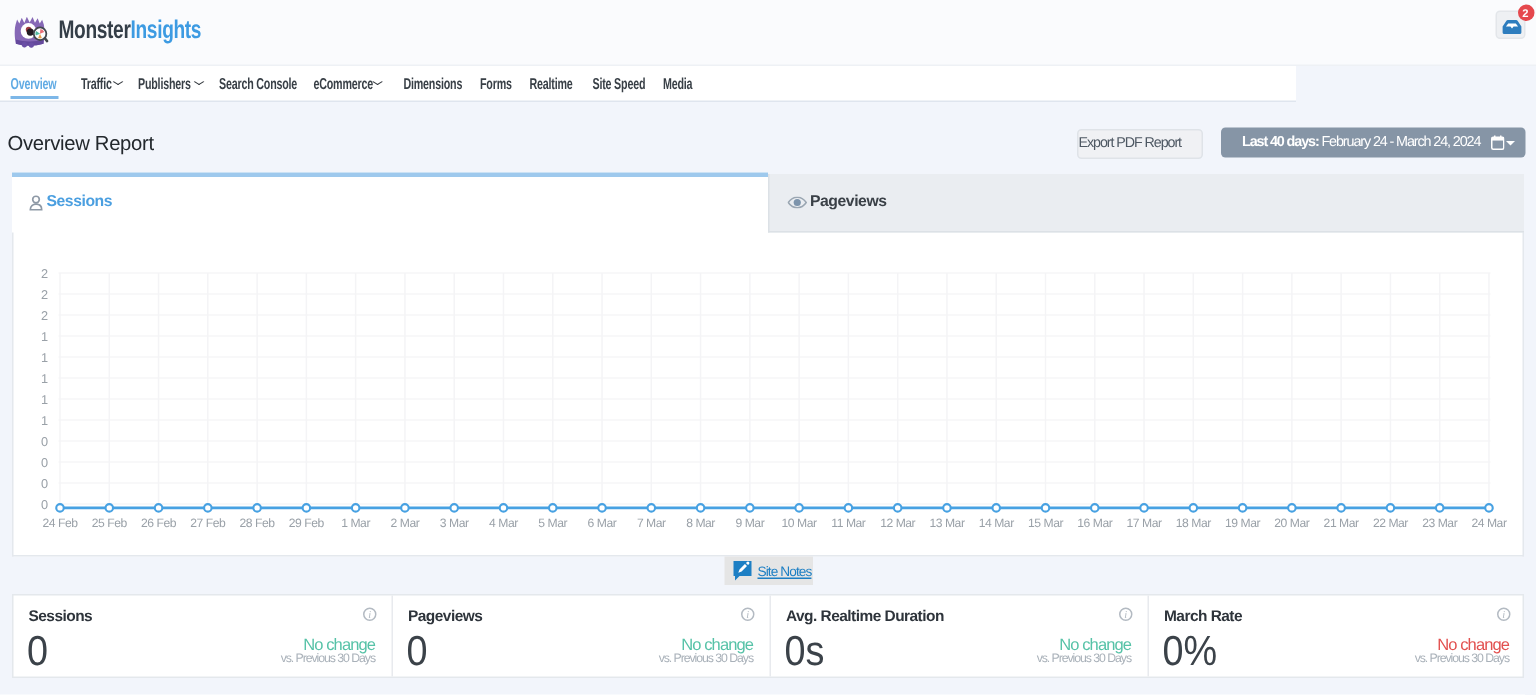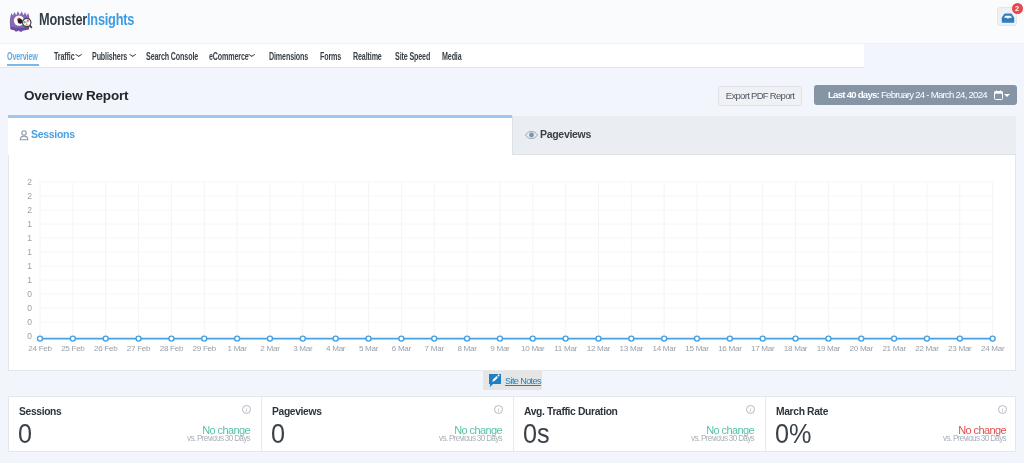--- a/index.html
+++ b/index.html
@@ -12,22 +12,22 @@
 .brand b{color:#3d9be2}
 .notif{position:absolute;left:997px;top:7px;width:20px;height:19px;background:#eef0f3;border:1px solid #e3e6ea;border-radius:3px}
 .badge{position:absolute;left:1011.5px;top:2.5px;width:11px;height:11px;background:#e5484d;border-radius:50%;color:#fff;font-size:7.5px;font-weight:bold;text-align:center;line-height:11px}
 
 .nav{position:absolute;left:0;top:44px;width:864px;height:24px;background:#fff;border-bottom:1px solid #dfe5ee}
 .nav a{position:absolute;top:6px;font-size:10.5px;letter-spacing:-.2px;color:#383f46;text-decoration:none;white-space:nowrap;font-weight:bold;transform:scaleX(.68);transform-origin:0 0}
 .nav a.on{color:#61abe4}
 .navul{position:absolute;left:7px;top:19.5px;width:32px;height:2px;background:#7db7e8}
 .car{position:absolute;width:5.4px;height:5.4px;border-right:1.9px solid #33383e;border-bottom:1.9px solid #33383e;transform:scale(1,.62) rotate(45deg);top:7.5px}
 
-.h1{position:absolute;left:24px;top:88px;font-size:13.5px;font-weight:bold;letter-spacing:-.2px;color:#23282d}
-.btn-exp{position:absolute;left:718px;top:86px;width:84px;height:20px;background:#f0f1f4;border:1px solid #dfe3e8;border-radius:3px;font-size:9.5px;letter-spacing:-.7px;color:#4e5863;text-align:center;line-height:18px}
+.h1{position:absolute;left:5px;top:88px;font-size:13.5px;font-weight:normal;letter-spacing:-.2px;color:#23282d}
+.btn-exp{position:absolute;left:718px;top:86px;width:84px;height:20px;background:#f0f1f4;border:1px solid #dfe3e8;border-radius:3px;font-size:9.5px;letter-spacing:-.7px;color:#4e5863;text-align:left;line-height:18px}
 .btn-date{position:absolute;left:814px;top:85px;width:203px;height:20px;background:#8695a6;border-radius:3px;color:#fff;font-size:9.6px;letter-spacing:-.75px;line-height:20px;text-align:left;padding-left:14px;white-space:nowrap}
 
 .card{position:absolute;left:8px;top:116px;width:1008px;height:255px;background:#fff;border:1px solid #e4e8ed;border-top:none}
 .tabS{position:absolute;left:8px;top:115px;width:504px;height:40px;background:#fff;border-top:3px solid #9ec9ed;font-weight:bold}
 .tabP{position:absolute;left:512px;top:116px;width:504px;height:39px;background:#eaedf1;border-bottom:1px solid #dce1e6;border-left:1px solid #dce1e6;font-weight:bold}
 .tabS span{position:absolute;left:23px;top:10px;font-size:10.5px;letter-spacing:-.3px;color:#4b9fe0}
 .tabP span{position:absolute;left:27px;top:12px;font-size:10.5px;letter-spacing:-.3px;color:#3a4047}
 
 .sn{position:absolute;left:483px;top:371px;width:59px;height:19px;background:#e5e5e5}
 .sn .txt{position:absolute;left:22px;top:4.5px;font-size:9.1px;letter-spacing:-.6px;color:#1d7fc4;text-decoration:underline;white-space:nowrap}
@@ -240,21 +240,21 @@
       <div class="vs">vs. Previous 30 Days</div>
     </div>
   <div class="cell" style="left:252px">
       <div class="t">Pageviews</div>
       <div class="info">i</div>
       <div class="v">0</div>
       <div class="nc">No change</div>
       <div class="vs">vs. Previous 30 Days</div>
     </div>
   <div class="cell" style="left:504px">
-      <div class="t">Avg. Traffic Duration</div>
+      <div class="t">Avg. Realtime Duration</div>
       <div class="info">i</div>
       <div class="v">0s</div>
       <div class="nc">No change</div>
       <div class="vs">vs. Previous 30 Days</div>
     </div>
   <div class="cell" style="left:756px">
       <div class="t">March Rate</div>
       <div class="info">i</div>
       <div class="v">0%</div>
       <div class="nc red">No change</div>

